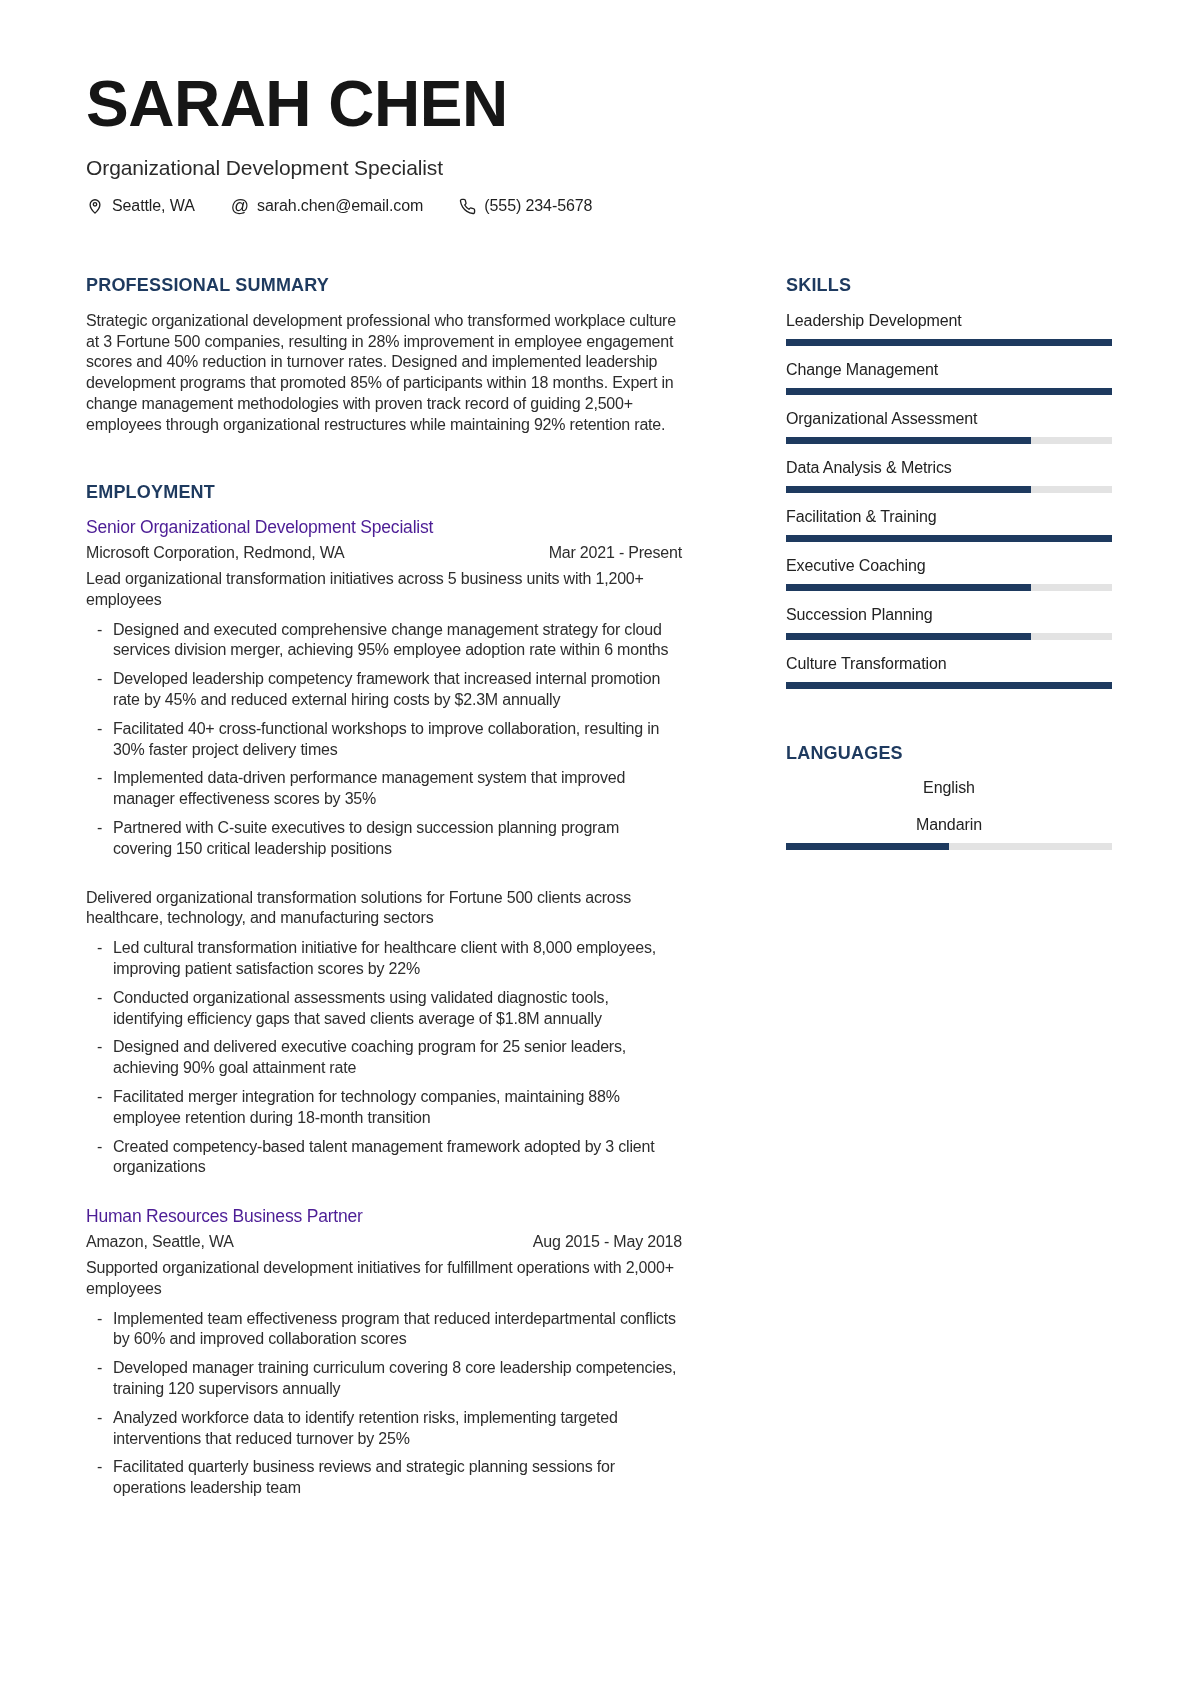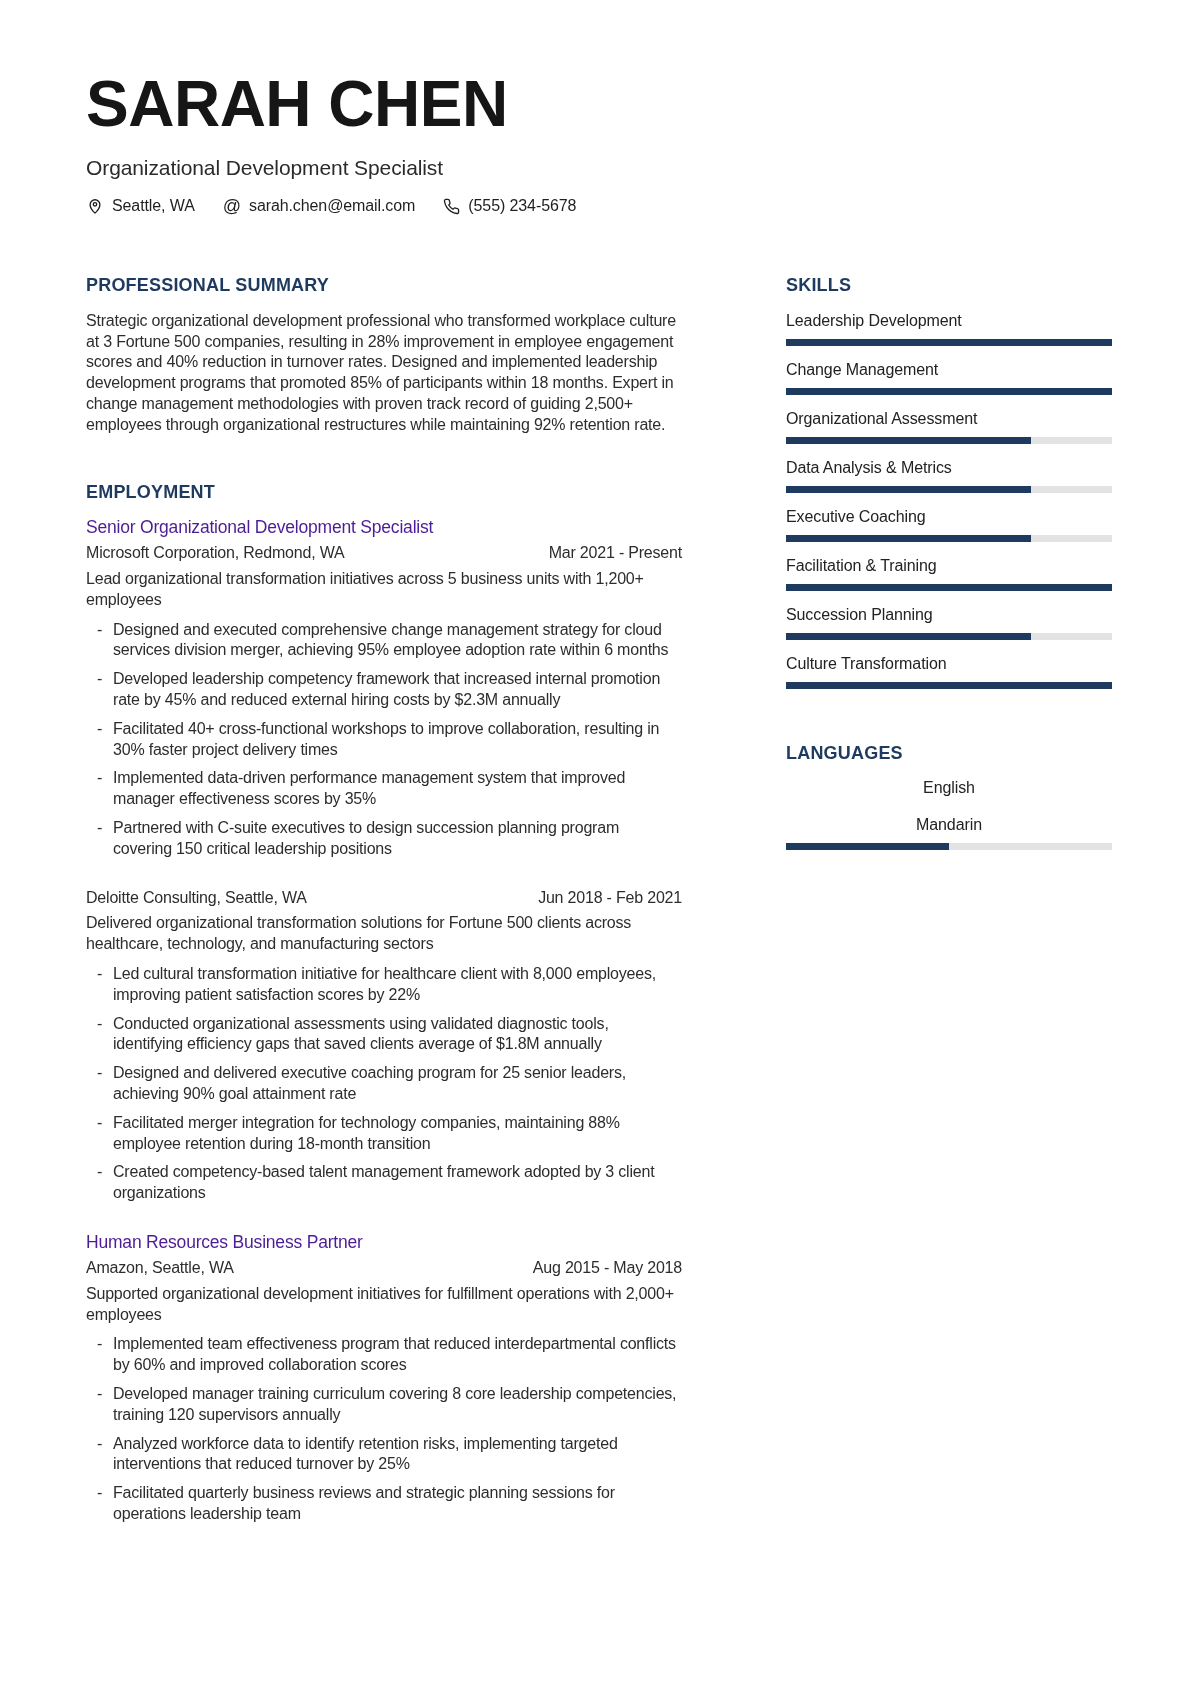--- a/index.html
+++ b/index.html
@@ -27,21 +27,21 @@
     font-size: 21px;
     font-weight: 400;
     color: #2b2b2b;
     letter-spacing: -0.1px;
     margin: 0 0 17px 0;
     line-height: 1.2;
   }
   .contact-row {
     display: flex;
     align-items: flex-end;
-    gap: 28px;
+    gap: 36px;
     font-size: 16px;
     color: #1f1f1f;
     letter-spacing: -0.1px;
   }
   .contact-item { display: flex; align-items: center; gap: 8px; }
   .contact-item svg { display: block; }
   .at-glyph { font-size: 18px; font-weight: 400; line-height: 1; color: #1f1f1f; }
 
   
   .columns { display: flex; margin-top: 60px; }
@@ -192,24 +192,20 @@
   </li>
 
   <li class="bullet-item">
     <span class="bullet-dash">-</span>
     <span>Partnered with C-suite executives to design succession planning program covering 150 critical leadership positions</span>
   </li>
 </ul>
   </div>
 
   <div class="job">
-    <div class="company-row">
-      <span>Deloitte Consulting, Seattle, WA</span>
-      <span>Jun 2018 - Feb 2021</span>
-    </div>
     <p class="body-text job-desc">Delivered organizational transformation solutions for Fortune 500 clients across healthcare, technology, and manufacturing sectors</p>
     <ul class="bullet-list">
   <li class="bullet-item">
     <span class="bullet-dash">-</span>
     <span>Led cultural transformation initiative for healthcare client with 8,000 employees, improving patient satisfaction scores by 22%</span>
   </li>
 
   <li class="bullet-item">
     <span class="bullet-dash">-</span>
     <span>Conducted organizational assessments using validated diagnostic tools, identifying efficiency gaps that saved clients average of $1.8M annually</span>
@@ -293,30 +289,30 @@
   </div>
 
   <div class="skill-item">
     <div class="skill-name">Data Analysis &amp; Metrics</div>
     <div class="skill-bar">
       <div class="skill-bar-fill" style="width: 75%;"></div>
     </div>
   </div>
 
   <div class="skill-item">
+    <div class="skill-name">Facilitation &amp; Training</div>
+    <div class="skill-bar">
+      <div class="skill-bar-fill" style="width: 100%;"></div>
+    </div>
+  </div>
+
+  <div class="skill-item">
     <div class="skill-name">Executive Coaching</div>
     <div class="skill-bar">
       <div class="skill-bar-fill" style="width: 75%;"></div>
-    </div>
-  </div>
-
-  <div class="skill-item">
-    <div class="skill-name">Facilitation &amp; Training</div>
-    <div class="skill-bar">
-      <div class="skill-bar-fill" style="width: 100%;"></div>
     </div>
   </div>
 
   <div class="skill-item">
     <div class="skill-name">Succession Planning</div>
     <div class="skill-bar">
       <div class="skill-bar-fill" style="width: 75%;"></div>
     </div>
   </div>
 

